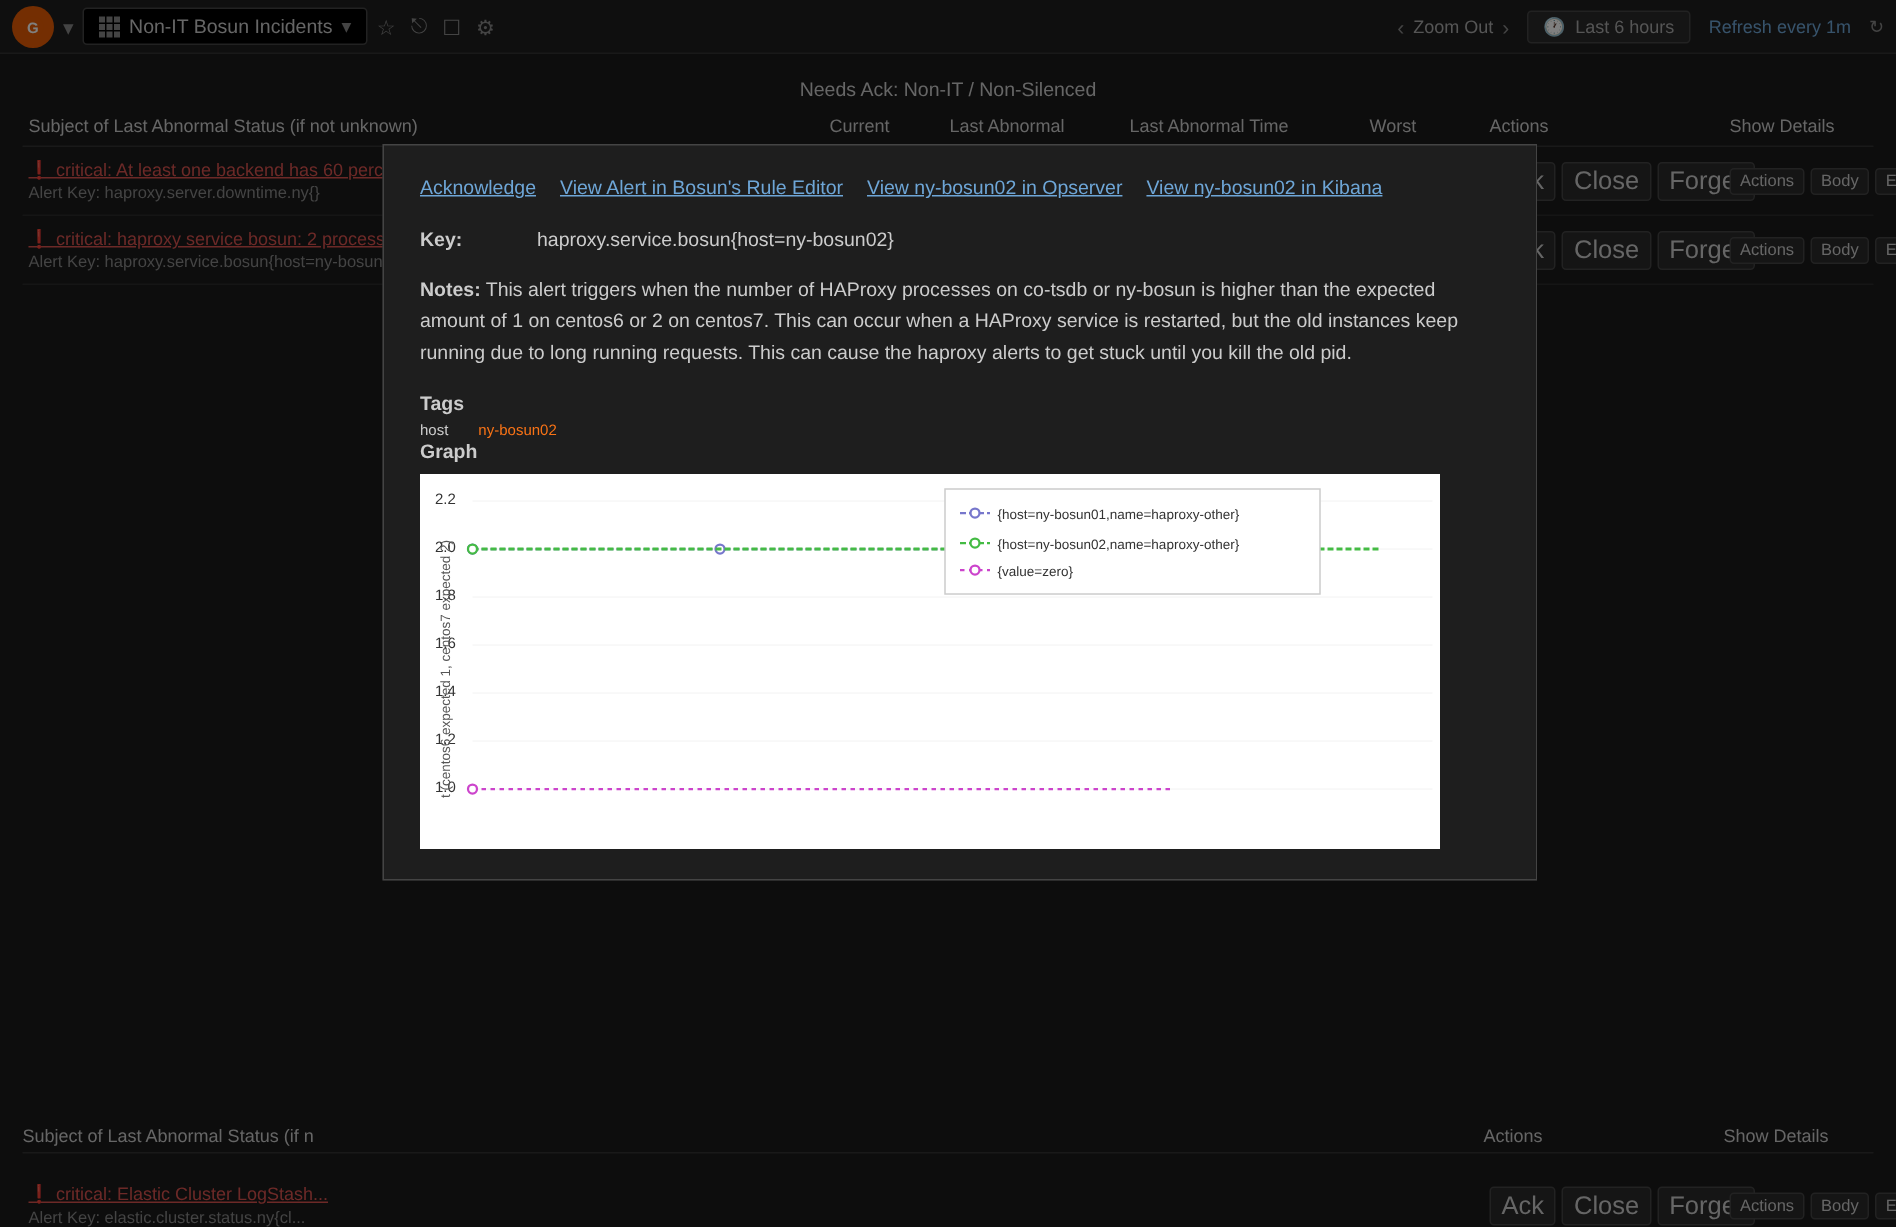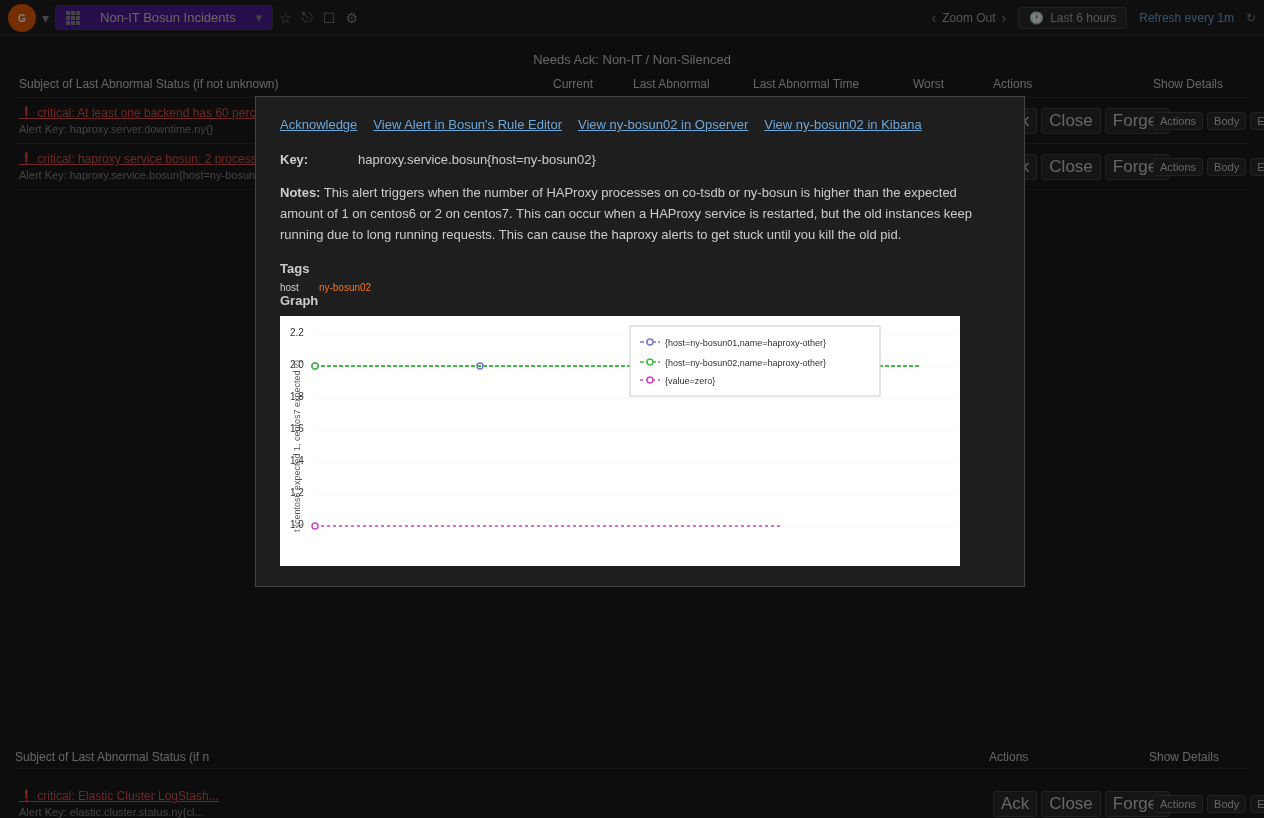--- a/index.html
+++ b/index.html
@@ -36,29 +36,29 @@
       border-radius: 50%;
       display: flex;
       align-items: center;
       justify-content: center;
       font-size: 14px;
       color: white;
       font-weight: bold;
       cursor: pointer;
     }
     .nav-title {
-      background: #4c1d95;
+      background: #000000;
       border: 1px solid #444;
       border-radius: 3px;
       padding: 4px 10px;
       color: #ccc;
       font-size: 13px;
       display: flex;
       align-items: center;
-      gap: 20px;
+      gap: 6px;
       cursor: pointer;
     }
     .nav-actions {
       display: flex;
       align-items: center;
       gap: 10px;
       color: #888;
       font-size: 14px;
     }
     .nav-actions span { cursor: pointer; }

